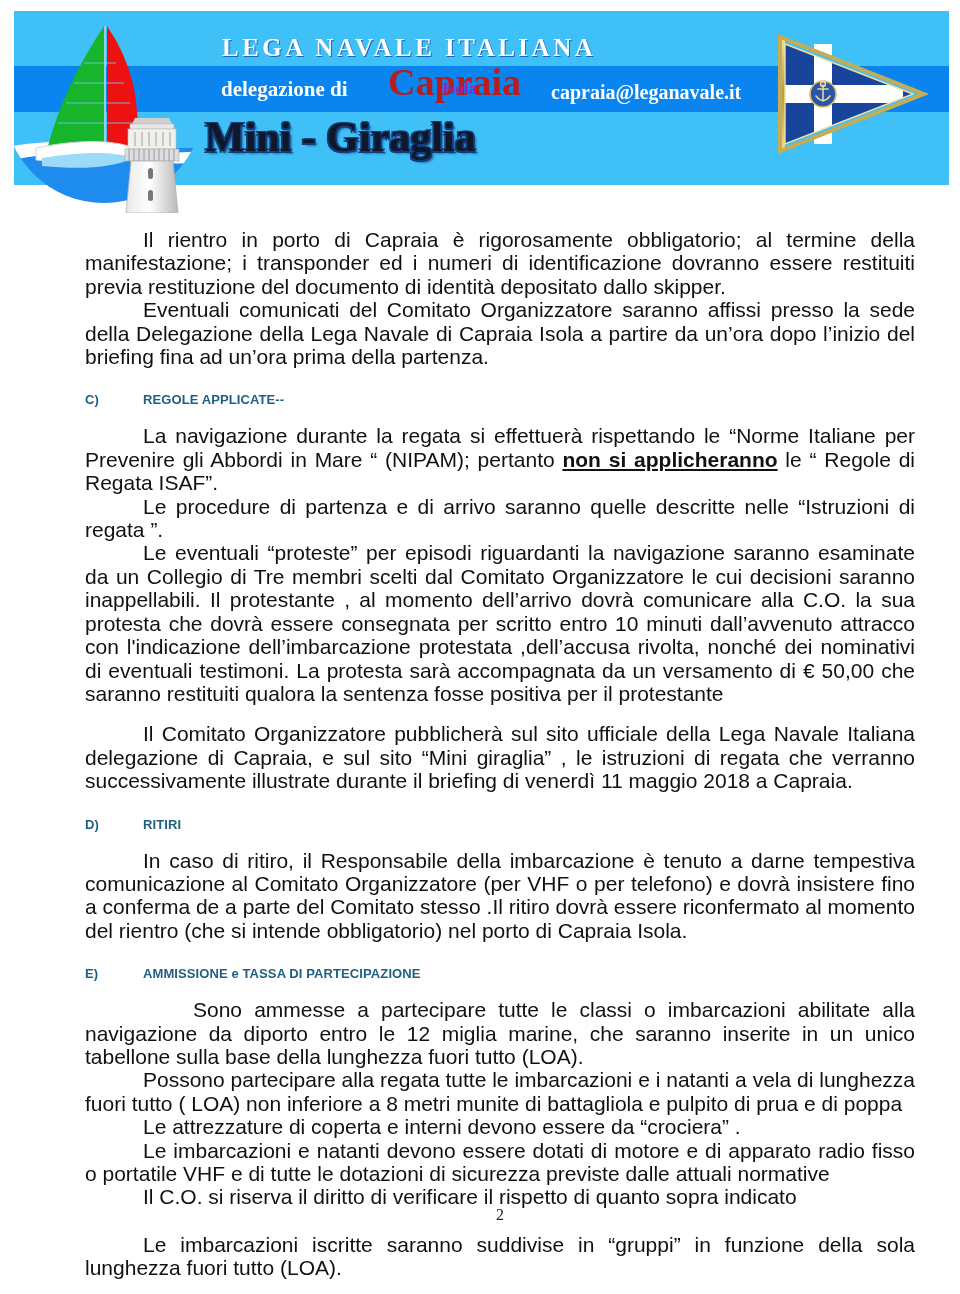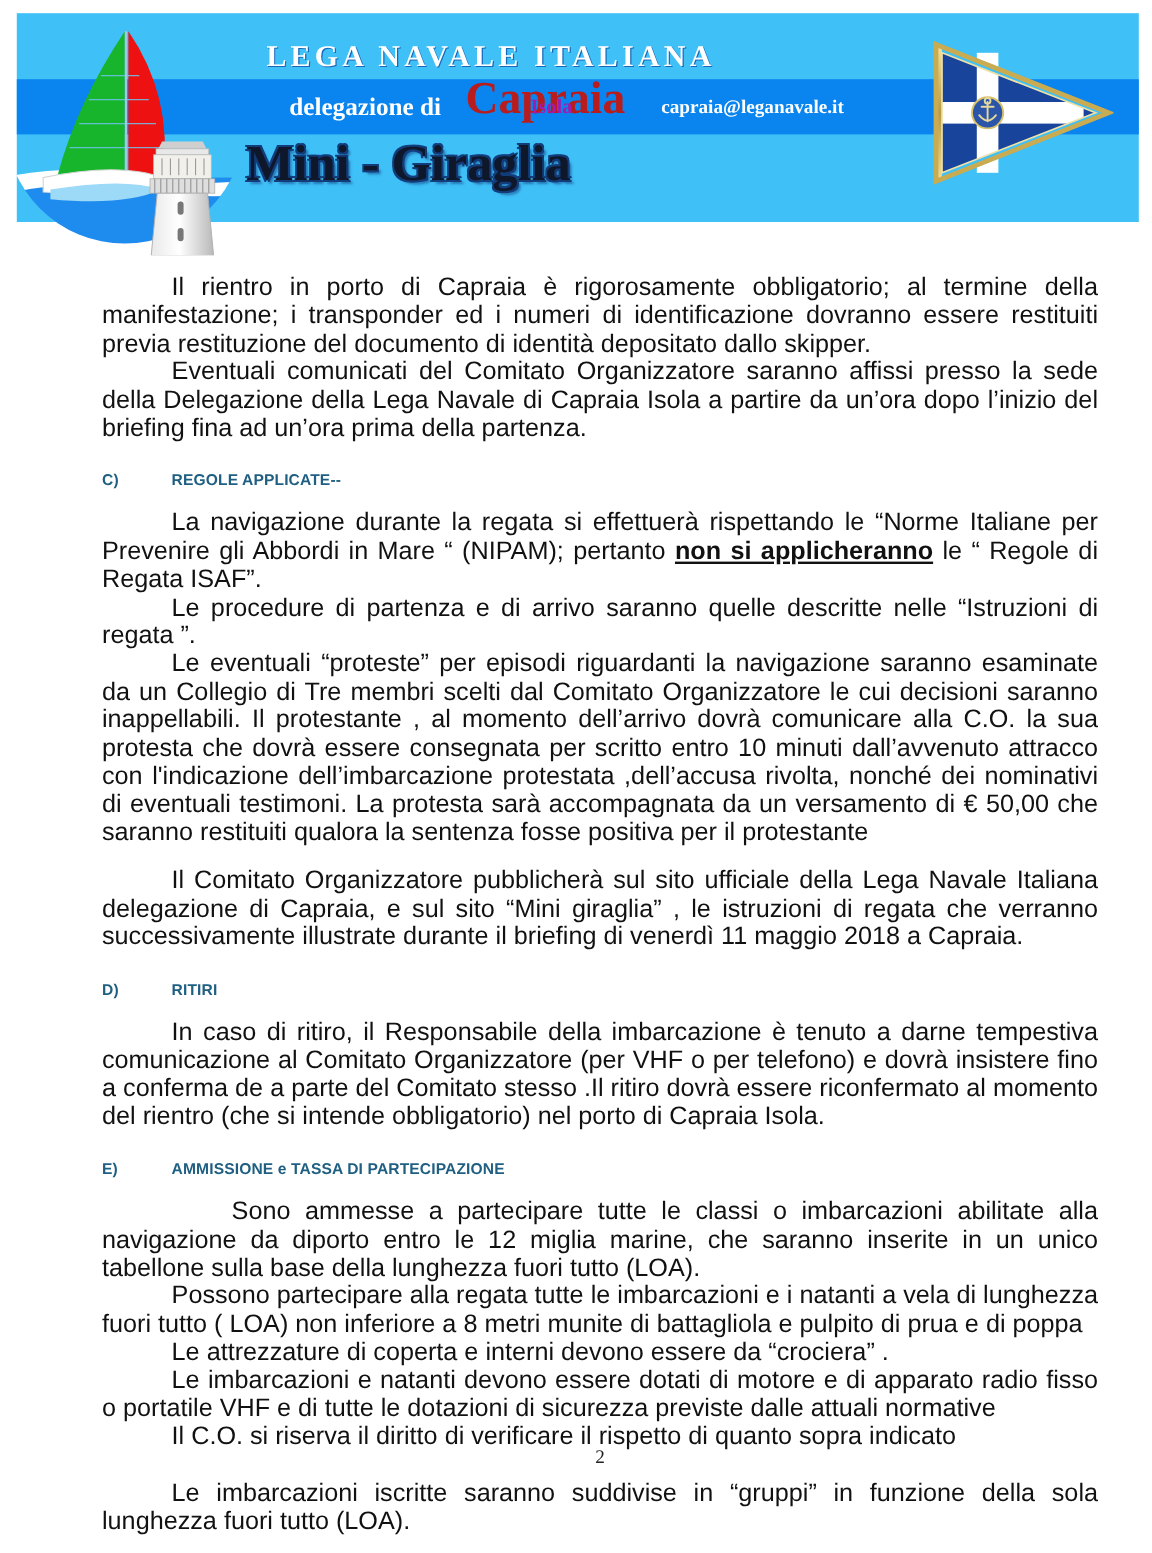--- a/index.html
+++ b/index.html
@@ -67,21 +67,20 @@
   }
   .mast-deleg {
     position: absolute;
     left: 221px;
     top: 77px;
     font-family: "Liberation Serif", serif;
     font-weight: bold;
     font-size: 21px;
     color: #ffffff;
     white-space: nowrap;
-    margin-left: 20px;
   }
   .mast-capraia {
     position: absolute;
     left: 388px;
     top: 63px;
     font-family: "Liberation Serif", serif;
     font-weight: bold;
     font-size: 38px;
     color: #b91c1c;
     white-space: nowrap;
@@ -97,21 +96,21 @@
     color: #a21caf;
     white-space: nowrap;
     line-height: 1;
   }
   .mast-email {
     position: absolute;
     left: 551px;
     top: 81px;
     font-family: "Liberation Serif", serif;
     font-weight: bold;
-    font-size: 16px;
+    font-size: 20px;
     color: #ffffff;
     white-space: nowrap;
   }
   .mast-title {
     position: absolute;
     left: 205px;
     top: 114px;
     font-family: "Liberation Serif", serif;
     font-weight: bold;
     font-size: 42px;

